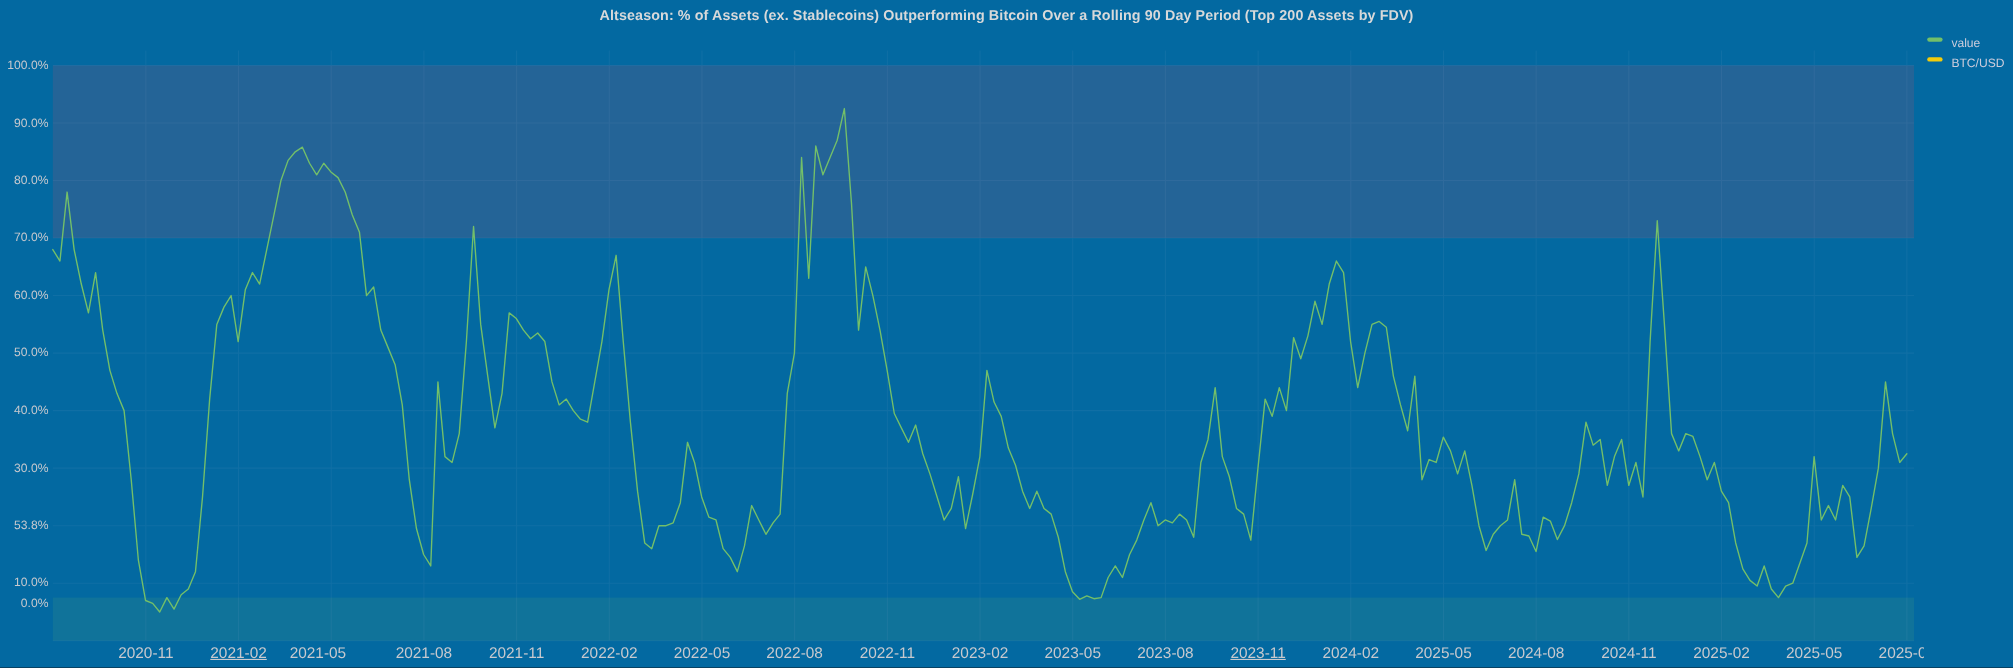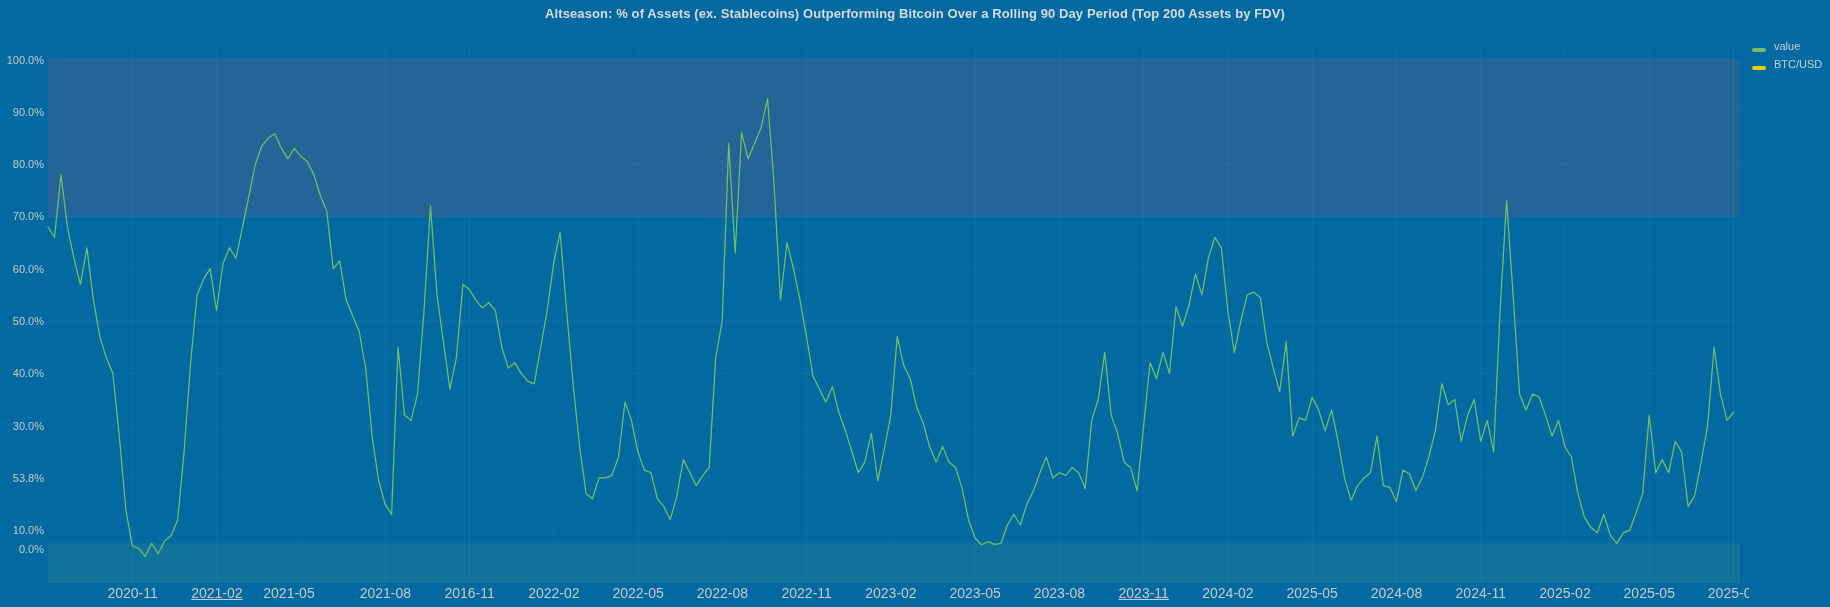--- a/index.html
+++ b/index.html
@@ -15,21 +15,21 @@
     position:absolute;top:6px;left:0;width:100%;
     text-align:center;
     font-size:13px;font-weight:bold;color:#d8d9da;
     letter-spacing:.1px;
     cursor:pointer;
   }
   .legend{
     position:absolute;top:34px;left:1752px;
   }
   .legend-item{
-    display:flex;align-items:flex-end;height:18px;cursor:pointer;
+    display:flex;align-items:flex-start;height:18px;cursor:pointer;
   }
   .swatch{
     display:inline-block;width:14px;height:4px;border-radius:2px;margin-right:8px;flex:0 0 auto;
   }
   .legend-label{
     font-size:11px;color:#ccccdc;white-space:nowrap;
   }
   .chart{position:absolute;top:0;left:0;width:1830px;height:607px;}
   .chart svg{position:absolute;top:0;left:0;}
   .y-tick-label{
@@ -68,21 +68,21 @@
         <div class="y-tick-label" style="left: 4px; top: 209.4px;">70.0%</div>
         <div class="y-tick-label" style="left: 4px; top: 157.1px;">80.0%</div>
         <div class="y-tick-label" style="left: 4px; top: 104.8px;">90.0%</div>
         <div class="y-tick-label" style="left: 4px; top: 52.5px;">100.0%</div>
       </div>
     <div class="x-labels-clip" id="x-labels">
         <div class="x-tick-label" style="left: 97.6px;">2020-11</div>
         <div class="x-tick-label" style="left: 181.86px; text-decoration: underline;">2021-02</div>
         <div class="x-tick-label" style="left: 254px;">2021-05</div>
         <div class="x-tick-label" style="left: 350.38px;">2021-08</div>
-        <div class="x-tick-label" style="left: 434.64px;">2016-11</div>
+        <div class="x-tick-label" style="left: 434.64px;">2021-11</div>
         <div class="x-tick-label" style="left: 518.9px;">2022-02</div>
         <div class="x-tick-label" style="left: 603.16px;">2022-05</div>
         <div class="x-tick-label" style="left: 687.42px;">2022-08</div>
         <div class="x-tick-label" style="left: 771.68px;">2022-11</div>
         <div class="x-tick-label" style="left: 855.94px;">2023-02</div>
         <div class="x-tick-label" style="left: 940.2px;">2023-05</div>
         <div class="x-tick-label" style="left: 1024.46px;">2023-08</div>
         <div class="x-tick-label" style="left: 1108.72px; text-decoration: underline;">2023-11</div>
         <div class="x-tick-label" style="left: 1192.98px;">2024-02</div>
         <div class="x-tick-label" style="left: 1277.24px;">2025-05</div>

